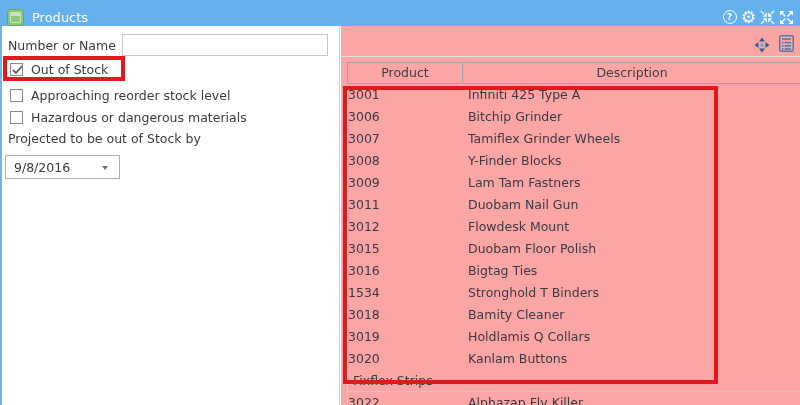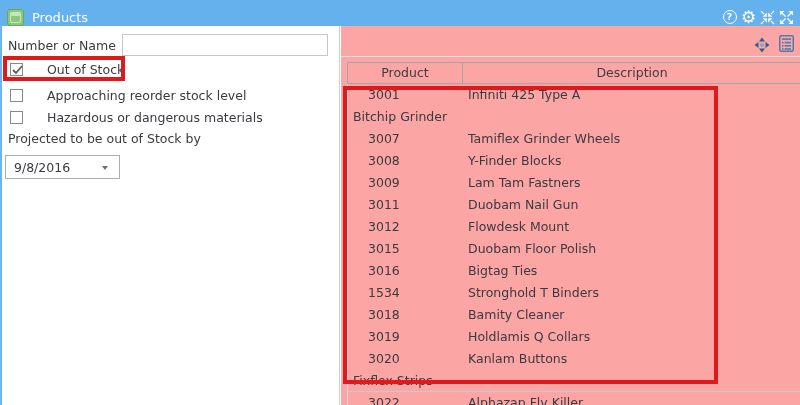--- a/index.html
+++ b/index.html
@@ -34,40 +34,40 @@
   
   .left-panel { position:absolute; left:2px; top:26px; width:338px; bottom:0; background:#fff; border-right:1px solid #cfcfcf; }
   .lbl { position:absolute; white-space:nowrap; color:#3b3b3b; }
   .name-label { left:6px; top:12px; }
   .name-input { position:absolute; left:120px; top:8px; width:206px; height:22px; border:1px solid #c6c6c6; background:#fff; font:inherit; padding:0 4px; outline:none; }
   .cb-row { position:absolute; left:8px; display:flex; align-items:center; }
   .cb-row-1 { top:36px; } .cb-row-2 { top:62px; } .cb-row-3 { top:84px; }
   .cb-box { width:13px; height:13px; border:1px solid #898989; background:#fff; position:relative; flex:0 0 auto; }
   .cb-box .check { display:none; position:absolute; left:0; top:-1px; }
   .cb-box.checked .check { display:block; }
-  .cb-label { margin-left:24px; white-space:nowrap; }
+  .cb-label { margin-left:8px; white-space:nowrap; }
   .projected-label { left:6px; top:105px; }
   .date-combo { position:absolute; left:3px; top:129px; width:115px; height:24px; border:1px solid #aeaeae; background:#fff; cursor:pointer; }
   .date-text { position:absolute; left:8px; top:4px; }
   .combo-arrow { position:absolute; right:11px; top:10px; width:0; height:0; border-left:3.5px solid transparent; border-right:3.5px solid transparent; border-top:4.5px solid #6e6e6e; }
 
   
   .right-panel { position:absolute; left:341px; top:26px; right:0; bottom:0; background:#fca5a5; overflow:hidden; }
   .panel-toolbar-sep { position:absolute; left:0; right:0; top:30px; height:1px; background:#e2e2e2; }
   .icon-btn { position:absolute; cursor:pointer; }
   .move-btn { right:30px; top:11px; width:16px; height:16px; }
   .list-btn { right:6px; top:9px; width:15px; height:17px; }
   .grid { position:absolute; left:6px; top:36px; width:455px; }
   .grid-header { display:flex; height:22px; border:1px solid #a5a5a5; color:#3d3d46; }
   .grid-header .hcell { line-height:20px; text-align:center; cursor:pointer; }
   .h-product { width:115px; border-right:1px solid #a5a5a5; }
   .h-desc { flex:1; }
   .grid-body { border-left:1px solid #d9d9d9; }
   .grid-row { display:flex; height:22px; line-height:22px; cursor:pointer; }
-  .cell-product { width:115px; padding-left:20px; }
+  .cell-product { width:115px; padding-left:0; }
   .cell-desc { flex:1; padding-left:5px; white-space:nowrap; }
   .grid-bottom-line { position:absolute; left:5px; right:0; top:365px; height:1px; background:#c9c9c9; }
 
   
   .annotation { position:absolute; border:4px solid #e0191d; pointer-events:none; z-index:50; }
   .ann-1 { left:3px; top:56px; width:122px; height:25px; }
   .ann-2 { left:343px; top:86px; width:375px; height:298px; }
 </style>
 </head>
 <body>
@@ -188,20 +188,21 @@
     <div class="grid-header">
       <div class="hcell h-product">Product</div>
       <div class="hcell h-desc">Description</div>
     </div>
     <div class="grid-body">
         <div class="grid-row">
           <div class="cell-product">3001</div>
           <div class="cell-desc">Infiniti 425 Type A</div>
         </div>
         <div class="grid-row">
+          <div class="cell-product">3006</div>
           <div class="cell-desc">Bitchip Grinder</div>
         </div>
         <div class="grid-row">
           <div class="cell-product">3007</div>
           <div class="cell-desc">Tamiflex Grinder Wheels</div>
         </div>
         <div class="grid-row">
           <div class="cell-product">3008</div>
           <div class="cell-desc">Y-Finder Blocks</div>
         </div>

